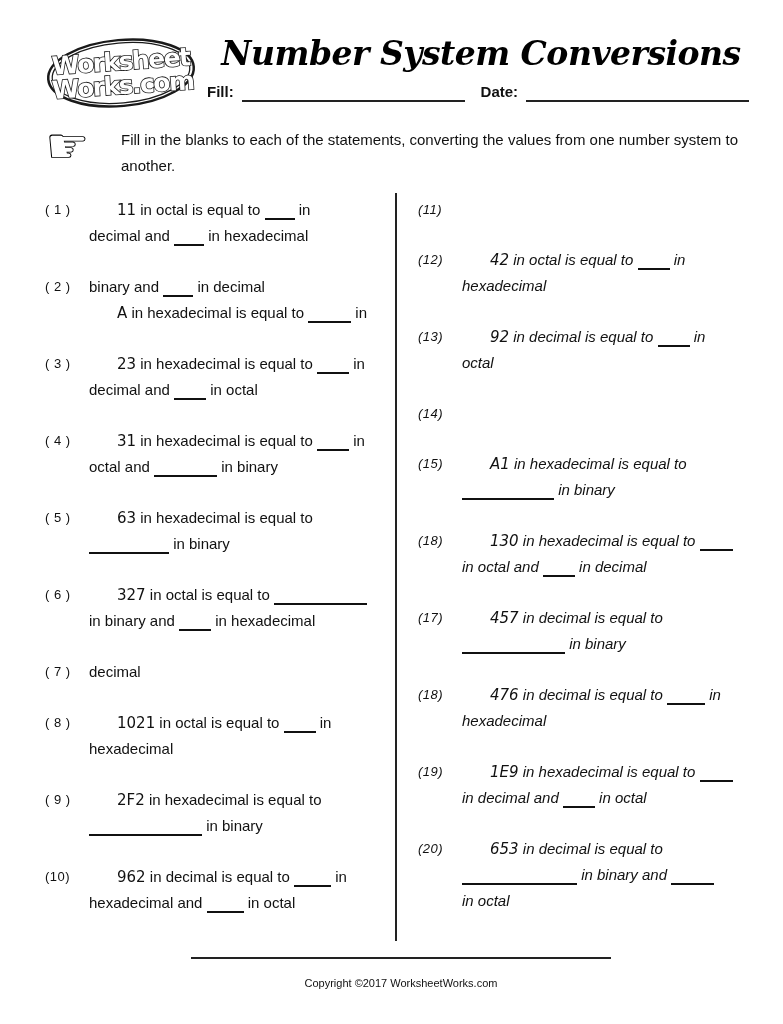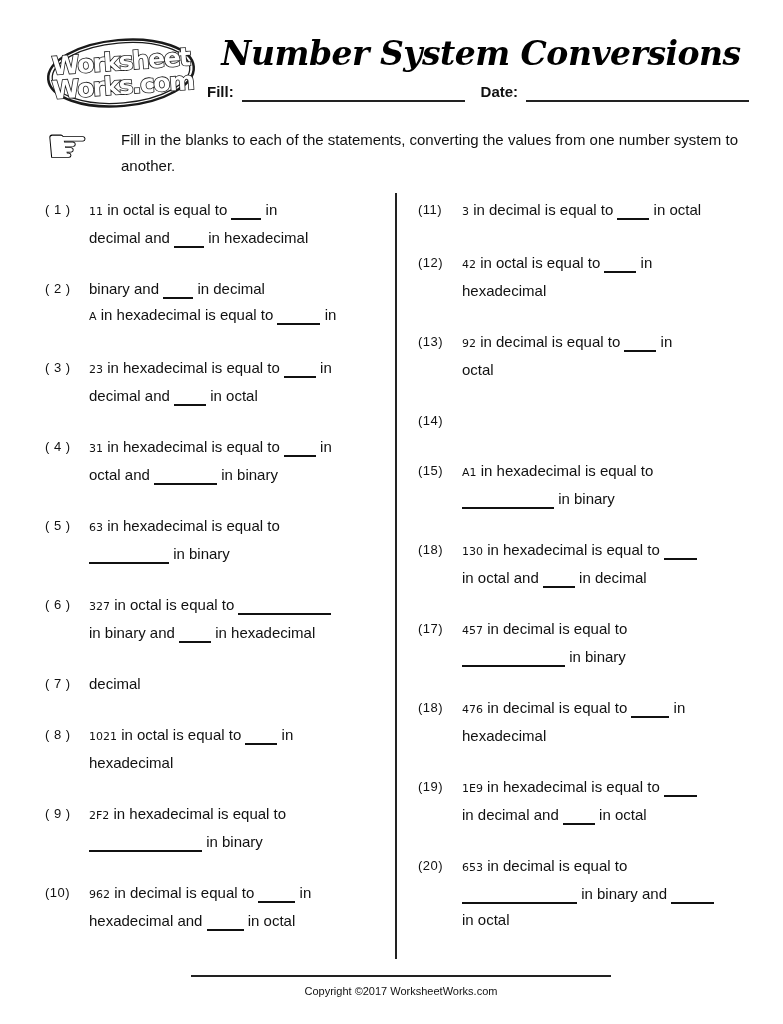--- a/index.html
+++ b/index.html
@@ -52,49 +52,49 @@
     font-size: 15px; line-height: 26px;
     max-width: 632px;
     padding-top: 1px;
   }
 
   
   .problems { display: flex; margin-top: 14px; }
   .col { padding-top: 4px; }
   .col.left { width: 350px; }
   .divider { width: 2px; background: #222; }
-  .col.right { flex: 1; padding-left: 21px; }
+  .col.right { flex: 1; padding-left: 21px; font-style: italic; }
 
   .problem { display: flex; margin-bottom: 25px; }
   .pnum {
     width: 44px; flex-shrink: 0;
     font-size: 13px; line-height: 25px;
     letter-spacing: 0.5px;
     white-space: pre;
   }
   .ptext { flex: 1; font-size: 15px; }
   .pline { line-height: 26px; white-space: pre-wrap; }
-  .val { font-family: "DejaVu Sans", sans-serif; font-size: 11px; }
+  .val { font-family: "DejaVu Sans", sans-serif; font-size: 15px; margin-left: 28px; }
   .blank {
     display: inline-block;
     border-bottom: 2px solid #111;
     height: 16px;
     vertical-align: -5px;
   }
 
   
   .footer { margin-top: 16px; }
   .footer-rule {
     width: 420px; height: 2px;
     background: #222; margin: 0 auto;
   }
   .copyright {
     text-align: center;
     font-size: 11px;
-    margin-top: 8px;
+    margin-top: 18px;
     color: #111;
   }
 </style>
 </head>
 <body>
 
 <div class="page">
 
   <div class="header">
     <div class="logo-wrap">
@@ -192,23 +192,20 @@
           <div class="ptext">
             <div class="pline"><span class="val">962</span><span> in decimal is equal to </span><span class="blank" style="width: 37px;"></span><span> in</span></div>
             <div class="pline"><span>hexadecimal and </span><span class="blank" style="width: 37px;"></span><span> in octal</span></div>
           </div>
         </div>
       </div>
     <div class="divider"></div>
     <div class="col right" id="col-right">
         <div class="problem">
           <span class="pnum">(11)</span>
-          <div class="ptext">
-            <div class="pline"><span class="val">3</span><span> in decimal is equal to </span><span class="blank" style="width: 32px;"></span><span> in octal</span></div>
-          </div>
         </div>
         <div class="problem">
           <span class="pnum">(12)</span>
           <div class="ptext">
             <div class="pline"><span class="val">42</span><span> in octal is equal to </span><span class="blank" style="width: 32px;"></span><span> in</span></div>
             <div class="pline"><span>hexadecimal</span></div>
           </div>
         </div>
         <div class="problem">
           <span class="pnum">(13)</span>

